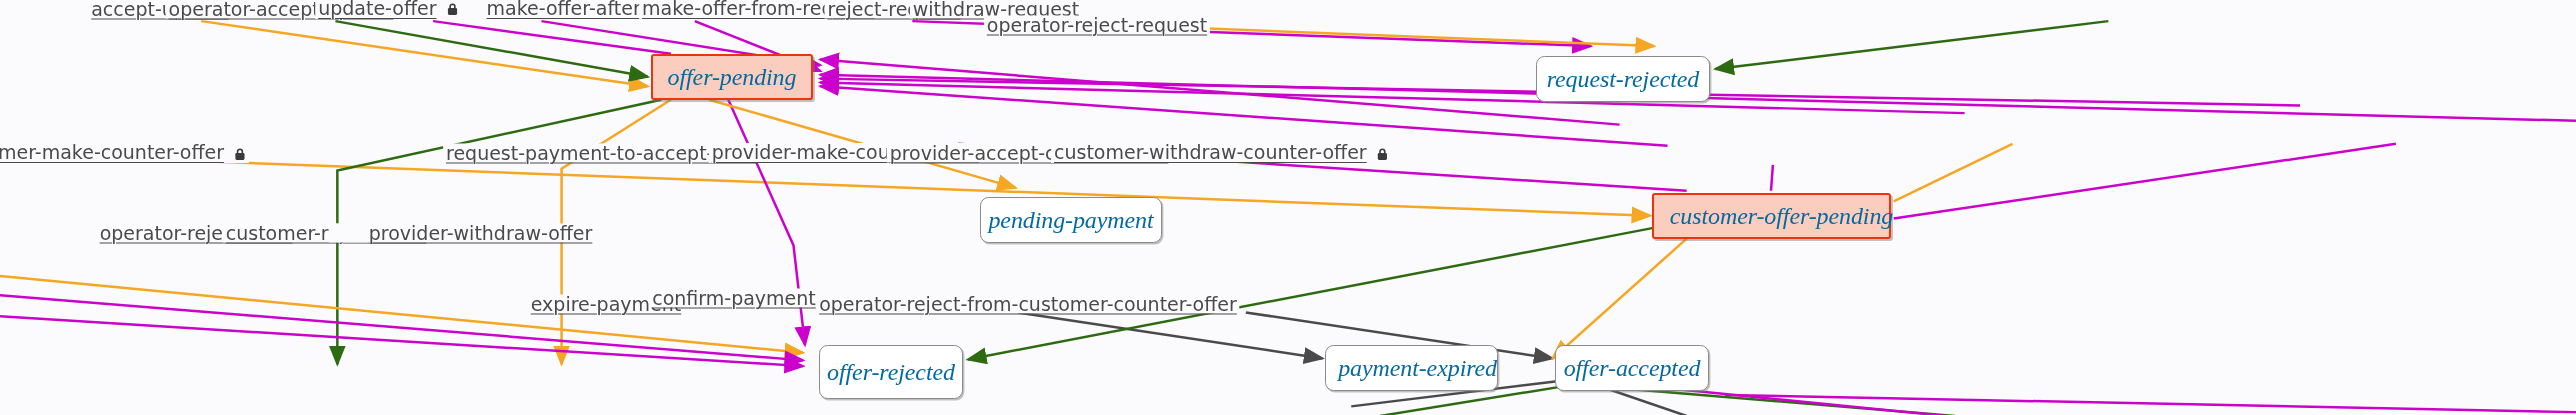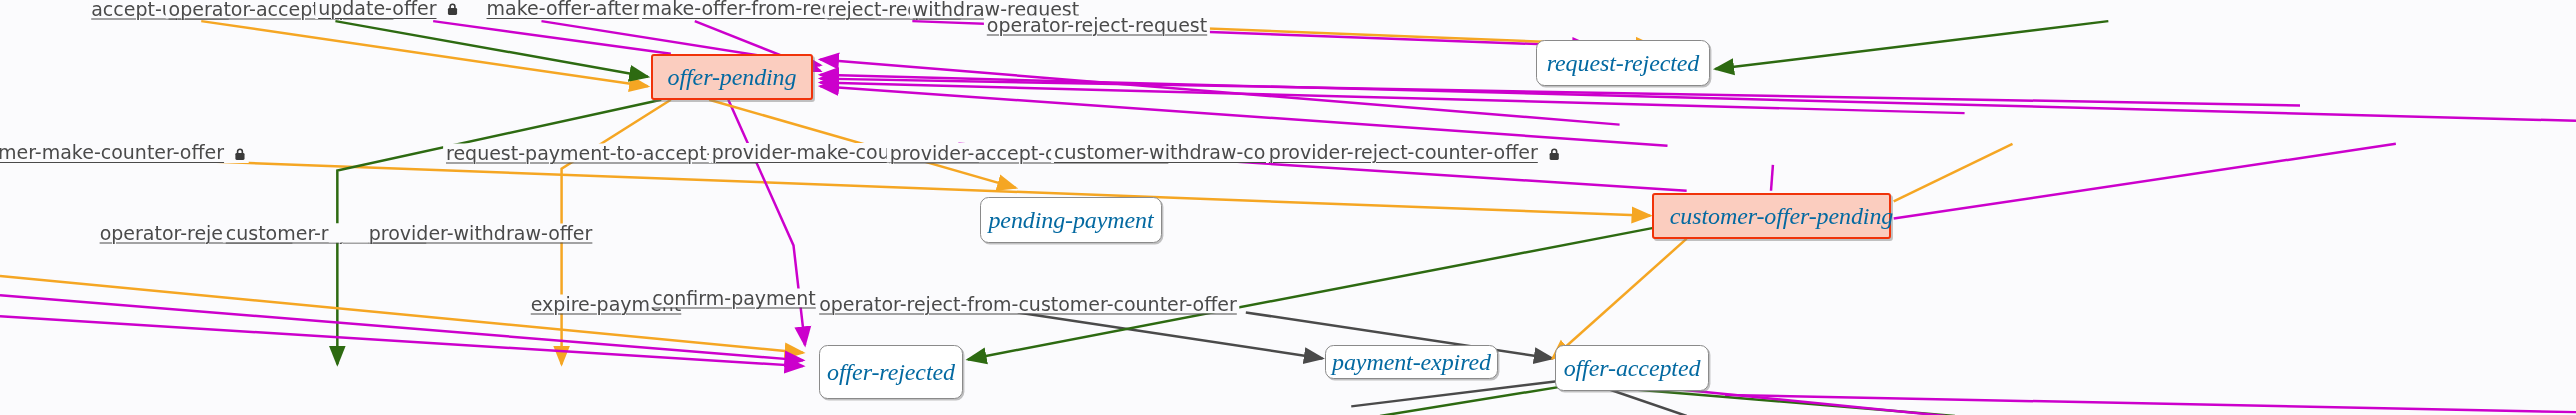--- a/index.html
+++ b/index.html
@@ -135,37 +135,37 @@
       <path d="M 1440,434 L 1650,400" stroke="#2d6a11"></path>
       <path d="M 1740,405 L 2030,434" stroke="#cc00cc"></path>
       <path d="M 2688,430 L 1800,412" stroke="#cc00cc"></path>
     </g>
   </svg>
 
   <div class="node highlight" style="left:651px; top:54px; width:162px; height:46px;">
     <span>offer-pending</span>
   </div>
 
-  <div class="node plain" style="left:1536px; top:40px; width:174px; height:46px;justify-content:center;">
+  <div class="node plain" style="left:1536px; top:56px; width:174px; height:46px;justify-content:center;">
     <span>request-rejected</span>
   </div>
 
   <div class="node highlight" style="left:1652px; top:193px; width:239px; height:46px;padding-left:20px;">
     <span>customer-offer-pending</span>
   </div>
 
   <div class="node plain" style="left:952px; top:197px; width:182px; height:46px;margin-left:28px;">
     <span>pending-payment</span>
   </div>
 
   <div class="node plain" style="left:819px; top:345px; width:144px; height:54px;">
     <span>offer-rejected</span>
   </div>
 
-  <div class="node plain" style="left:1325px; top:345px; width:173px; height:34px;">
+  <div class="node plain" style="left:1325px; top:345px; width:173px; height:46px;justify-content:flex-end;">
     <span>payment-expired</span>
   </div>
 
   <div class="node plain" style="left:1555px; top:345px; width:154px; height:46px;">
     <span>offer-accepted</span>
   </div>
 
   <div class="edge-label" style="left:160px; top:8.6px;">
     <span class="lbl-text">accept-update</span>
   </div>
@@ -235,29 +235,20 @@
   </div>
   <div class="edge-label" style="left:1221px; top:153px;">
     <span class="lbl-text">customer-withdraw-counter-offer</span>
     <span class="lock-icon">
       <svg width="10.5" height="12.5" viewBox="0 0 11 13">
           <path d="M3,5.4 V3.7 a2.5,2.5 0 0 1 5,0 V5.4" fill="none" stroke="#3a3a3a" stroke-width="1.7"></path>
           <rect x="0.7" y="5.2" width="9.6" height="7.2" rx="1.4" fill="#3a3a3a"></rect>
         </svg>
     </span>
   </div>
-  <div class="edge-label" style="left:1414px; top:153px;">
-    <span class="lbl-text">provider-reject-counter-offer</span>
-    <span class="lock-icon">
-      <svg width="10.5" height="12.5" viewBox="0 0 11 13">
-          <path d="M3,5.4 V3.7 a2.5,2.5 0 0 1 5,0 V5.4" fill="none" stroke="#3a3a3a" stroke-width="1.7"></path>
-          <rect x="0.7" y="5.2" width="9.6" height="7.2" rx="1.4" fill="#3a3a3a"></rect>
-        </svg>
-    </span>
-  </div>
 
   <div class="edge-label" style="left:196px; top:233px;">
     <span class="lbl-text">operator-reject-offer</span>
   </div>
   <div class="edge-label" style="left:326px; top:233px;">
     <span class="lbl-text">customer-reject-offer</span>
   </div>
   <div class="edge-label" style="left:462px; top:233px;padding-left:40px;">
     <span class="lbl-text">provider-withdraw-offer</span>
   </div>

